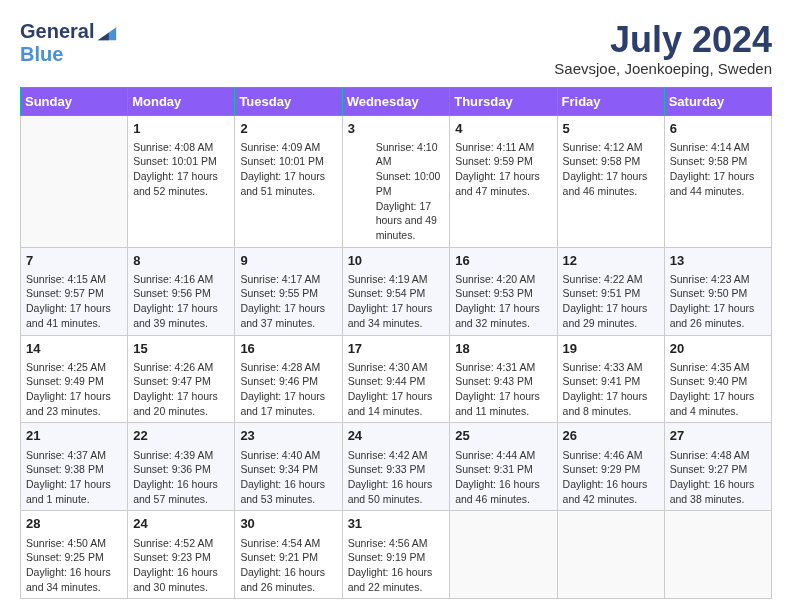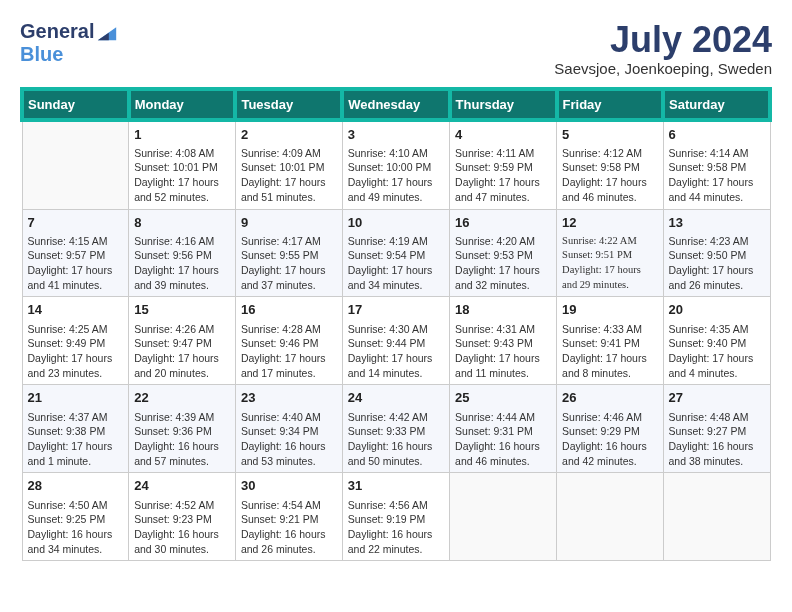--- a/index.html
+++ b/index.html
@@ -56,27 +56,27 @@
     .location {
       font-size: 15px;
       color: #333;
     }
     .calendar {
       width: 100%;
       border-collapse: collapse;
       font-size: 11px;
     }
     .calendar thead th {
-      background-color: #0f766e;
+      background-color: #8b5cf6;
       color: #fff;
       padding: 6px 4px;
       text-align: left;
       font-size: 13px;
       font-weight: bold;
-      border: 4px solid #14b8a6;
+      border: 1px solid #14b8a6;
     }
     .calendar tbody td {
       vertical-align: top;
       border: 1px solid #ccc;
       padding: 4px 5px;
       width: 108px;
       min-height: 80px;
       color: #333;
       line-height: 1.4;
     }
@@ -144,21 +144,21 @@
 Daylight: 17 hours and 52 minutes.</div>
           </td>
           <td>
             <span class="day-number">2</span>
             <div class="day-info" style="white-space: pre-line;">Sunrise: 4:09 AM
 Sunset: 10:01 PM
 Daylight: 17 hours and 51 minutes.</div>
           </td>
           <td>
             <span class="day-number">3</span>
-            <div class="day-info" style="white-space: pre-line;">Sunrise: 4:10 AM
+            <div class="day-info" style="white-space: pre-line; margin-left: 28px;">Sunrise: 4:10 AM
 Sunset: 10:00 PM
 Daylight: 17 hours and 49 minutes.</div>
           </td>
           <td>
             <span class="day-number">4</span>
             <div class="day-info" style="white-space: pre-line;">Sunrise: 4:11 AM
 Sunset: 9:59 PM
 Daylight: 17 hours and 47 minutes.</div>
           </td>
           <td>
@@ -200,21 +200,21 @@
 Daylight: 17 hours and 34 minutes.</div>
           </td>
           <td>
             <span class="day-number">16</span>
             <div class="day-info" style="white-space: pre-line;">Sunrise: 4:20 AM
 Sunset: 9:53 PM
 Daylight: 17 hours and 32 minutes.</div>
           </td>
           <td>
             <span class="day-number">12</span>
-            <div class="day-info" style="white-space: pre-line; font-family: Liberation Serif, serif;">Sunrise: 4:22 AM
+            <div class="day-info" style="white-space: pre-line;">Sunrise: 4:22 AM
 Sunset: 9:51 PM
 Daylight: 17 hours and 29 minutes.</div>
           </td>
           <td>
             <span class="day-number">13</span>
             <div class="day-info" style="white-space: pre-line;">Sunrise: 4:23 AM
 Sunset: 9:50 PM
 Daylight: 17 hours and 26 minutes.</div>
           </td>
         </tr>

